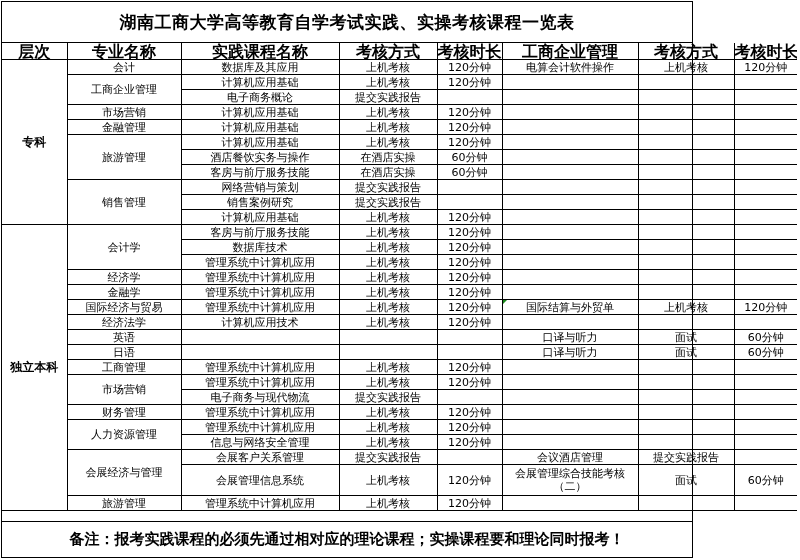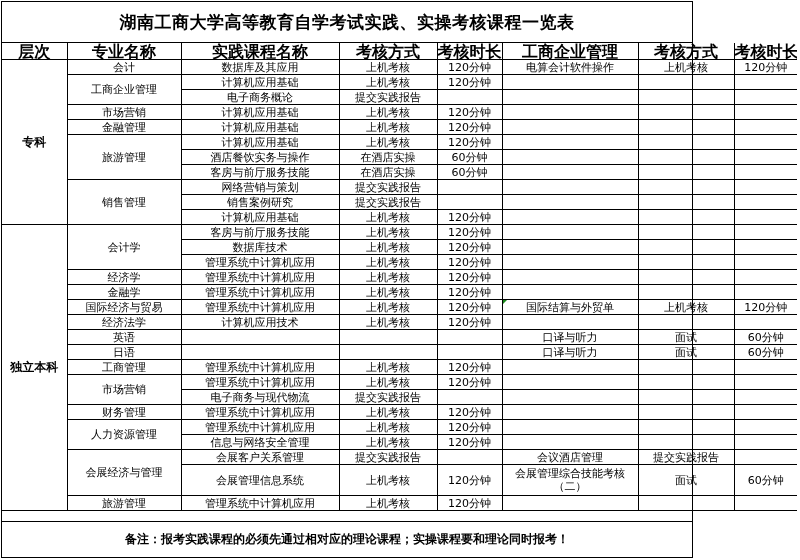--- a/index.html
+++ b/index.html
@@ -8,21 +8,21 @@
   .title { position:absolute; left:0; top:0; width:100%; height:41px; display:flex; align-items:center; justify-content:center; font-weight:bold; font-size:17px; border-bottom:1.5px solid #000; box-sizing:border-box; letter-spacing:0.5px; }
   table { position:absolute; left:0; top:41px; width:795px; border-collapse:collapse; table-layout:fixed; }
   td, th { border:1px solid #000; padding:0; text-align:center; vertical-align:middle; font-size:11px; line-height:13px; white-space:nowrap; overflow:hidden; font-weight:normal; }
   th { font-weight:bold; font-size:16px; height:16px; }
   td { height:14px; }
   td.tall { height:30px; white-space:normal; }
   td.level { font-weight:bold; font-size:12px; }
   tr:first-child th { border-top:none; }
   th:first-child, td.level { border-left:none; }
   th:last-child, td.last { border-right:none; }
-  .footer { position:absolute; left:0; bottom:0; width:100%; height:36px; border-top:1.5px solid #000; display:flex; align-items:center; justify-content:center; font-weight:bold; font-size:12px; box-sizing:border-box; }
+  .footer { position:absolute; left:0; bottom:0; width:100%; height:36px; border-top:1.5px solid #000; display:flex; align-items:center; justify-content:center; font-weight:bold; font-size:15px; box-sizing:border-box; }
   .green-mark { position:absolute; width:0; height:0; border-top:4px solid #1a8a1a; border-right:4px solid transparent; }
 </style>
 </head>
 <body>
 
 <div class="sheet">
   <div class="title">湖南工商大学高等教育自学考试实践、实操考核课程一览表</div>
 
   <table>
     <colgroup>

